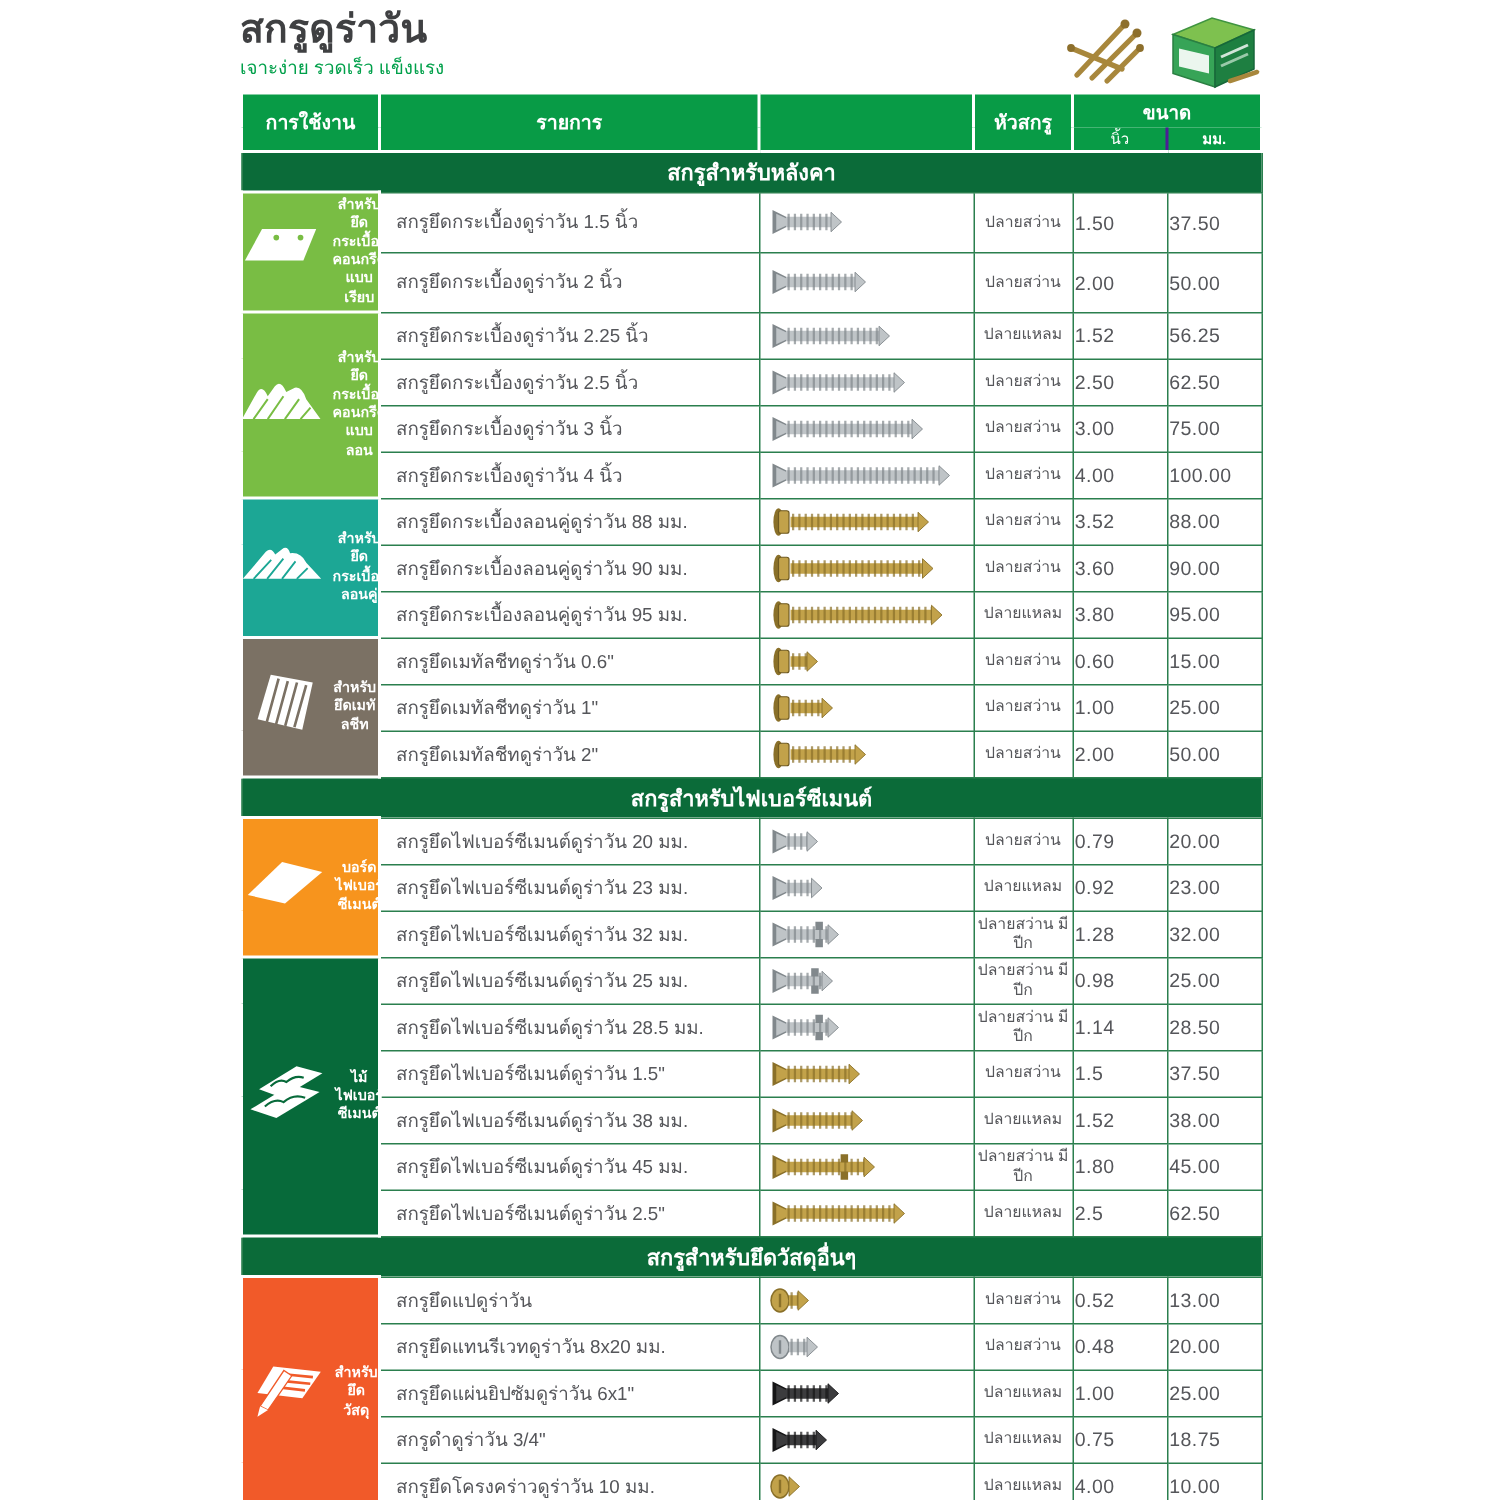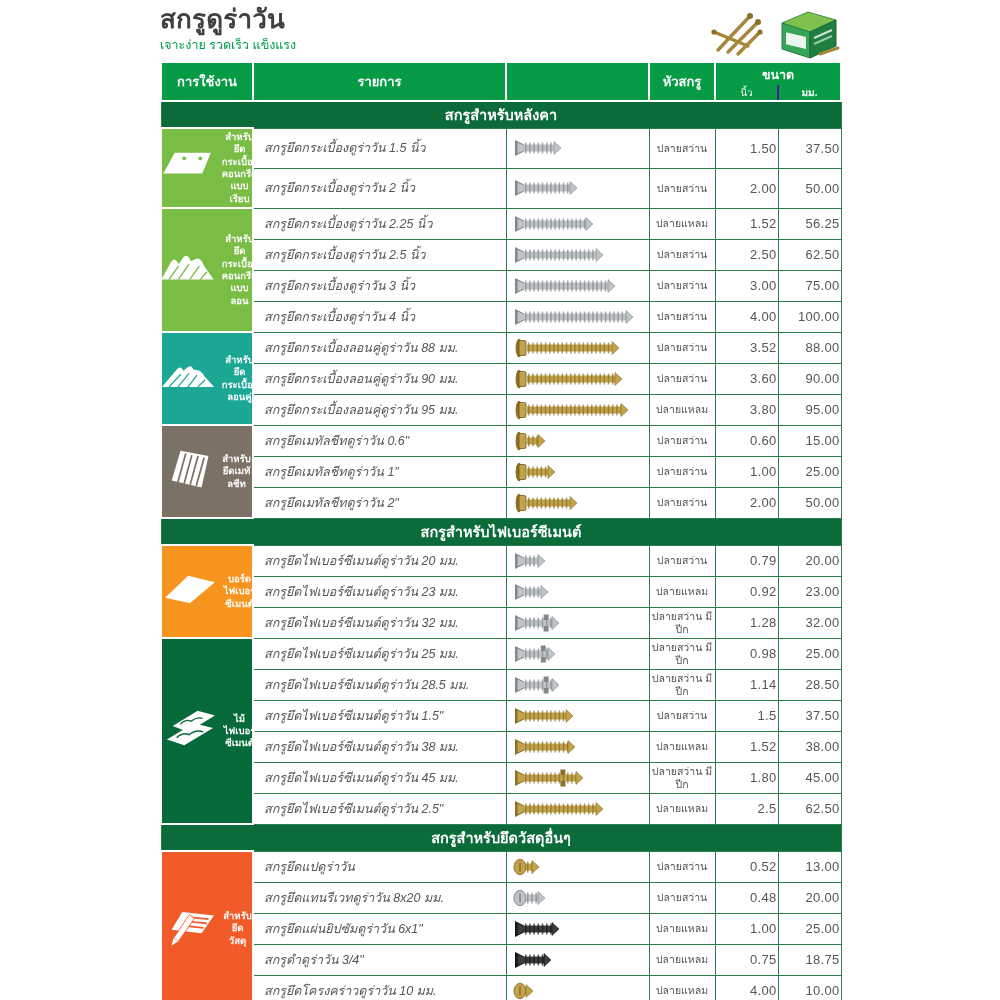--- a/index.html
+++ b/index.html
@@ -15,25 +15,25 @@
   .h1 th{height:17px;font-size:13px;}
   .h2 th{height:13px;font-size:10px;font-weight:normal;border-top:0;}
   th.size-th{border-bottom:0;height:14px;font-size:12.5px;padding-top:2px;}
   th.mm-th{border-left:2px solid #4c1d95;font-weight:bold;}
   th.inch-th{border-right:0;}
   td.section-bar{background:#0b6b39;color:#fff;text-align:center;font-weight:bold;font-size:14.5px;height:24px;border:1.5px solid #2b7f4e;}
   .data-row td{border:1.5px solid #2b7f4e;height:31px;background:#fff;color:#55565a;}
   td.group-cell{border:2.5px solid #fff;text-align:center;vertical-align:middle;padding:2px;}
   .group-inner{display:flex;flex-direction:row;align-items:center;justify-content:center;gap:3px;}
   .group-label{color:#fff;font-size:9.5px;line-height:1.3;white-space:pre-line;font-weight:bold;}
-  td.item-cell{text-align:left;padding-left:10px;font-size:12.5px;font-style:italic;}
+  td.item-cell{text-align:left;padding-left:10px;font-size:12.5px;}
   td.screw-cell{text-align:left;padding-left:6px;}
   td.screw-cell svg{display:block;}
   td.head-cell{text-align:center;font-size:10.5px;line-height:1.2;padding:0 2px;}
-  td.num-cell{text-align:right;font-size:13px;letter-spacing:.3px;}
+  td.num-cell{text-align:left;font-size:13px;letter-spacing:.3px;}
 </style>
 </head>
 <body>
 
 <div class="content">
   <header>
     <div>
       <h1>สกรูดูร่าวัน</h1>
       <div class="subtitle">เจาะง่าย รวดเร็ว แข็งแรง</div>
     </div>

